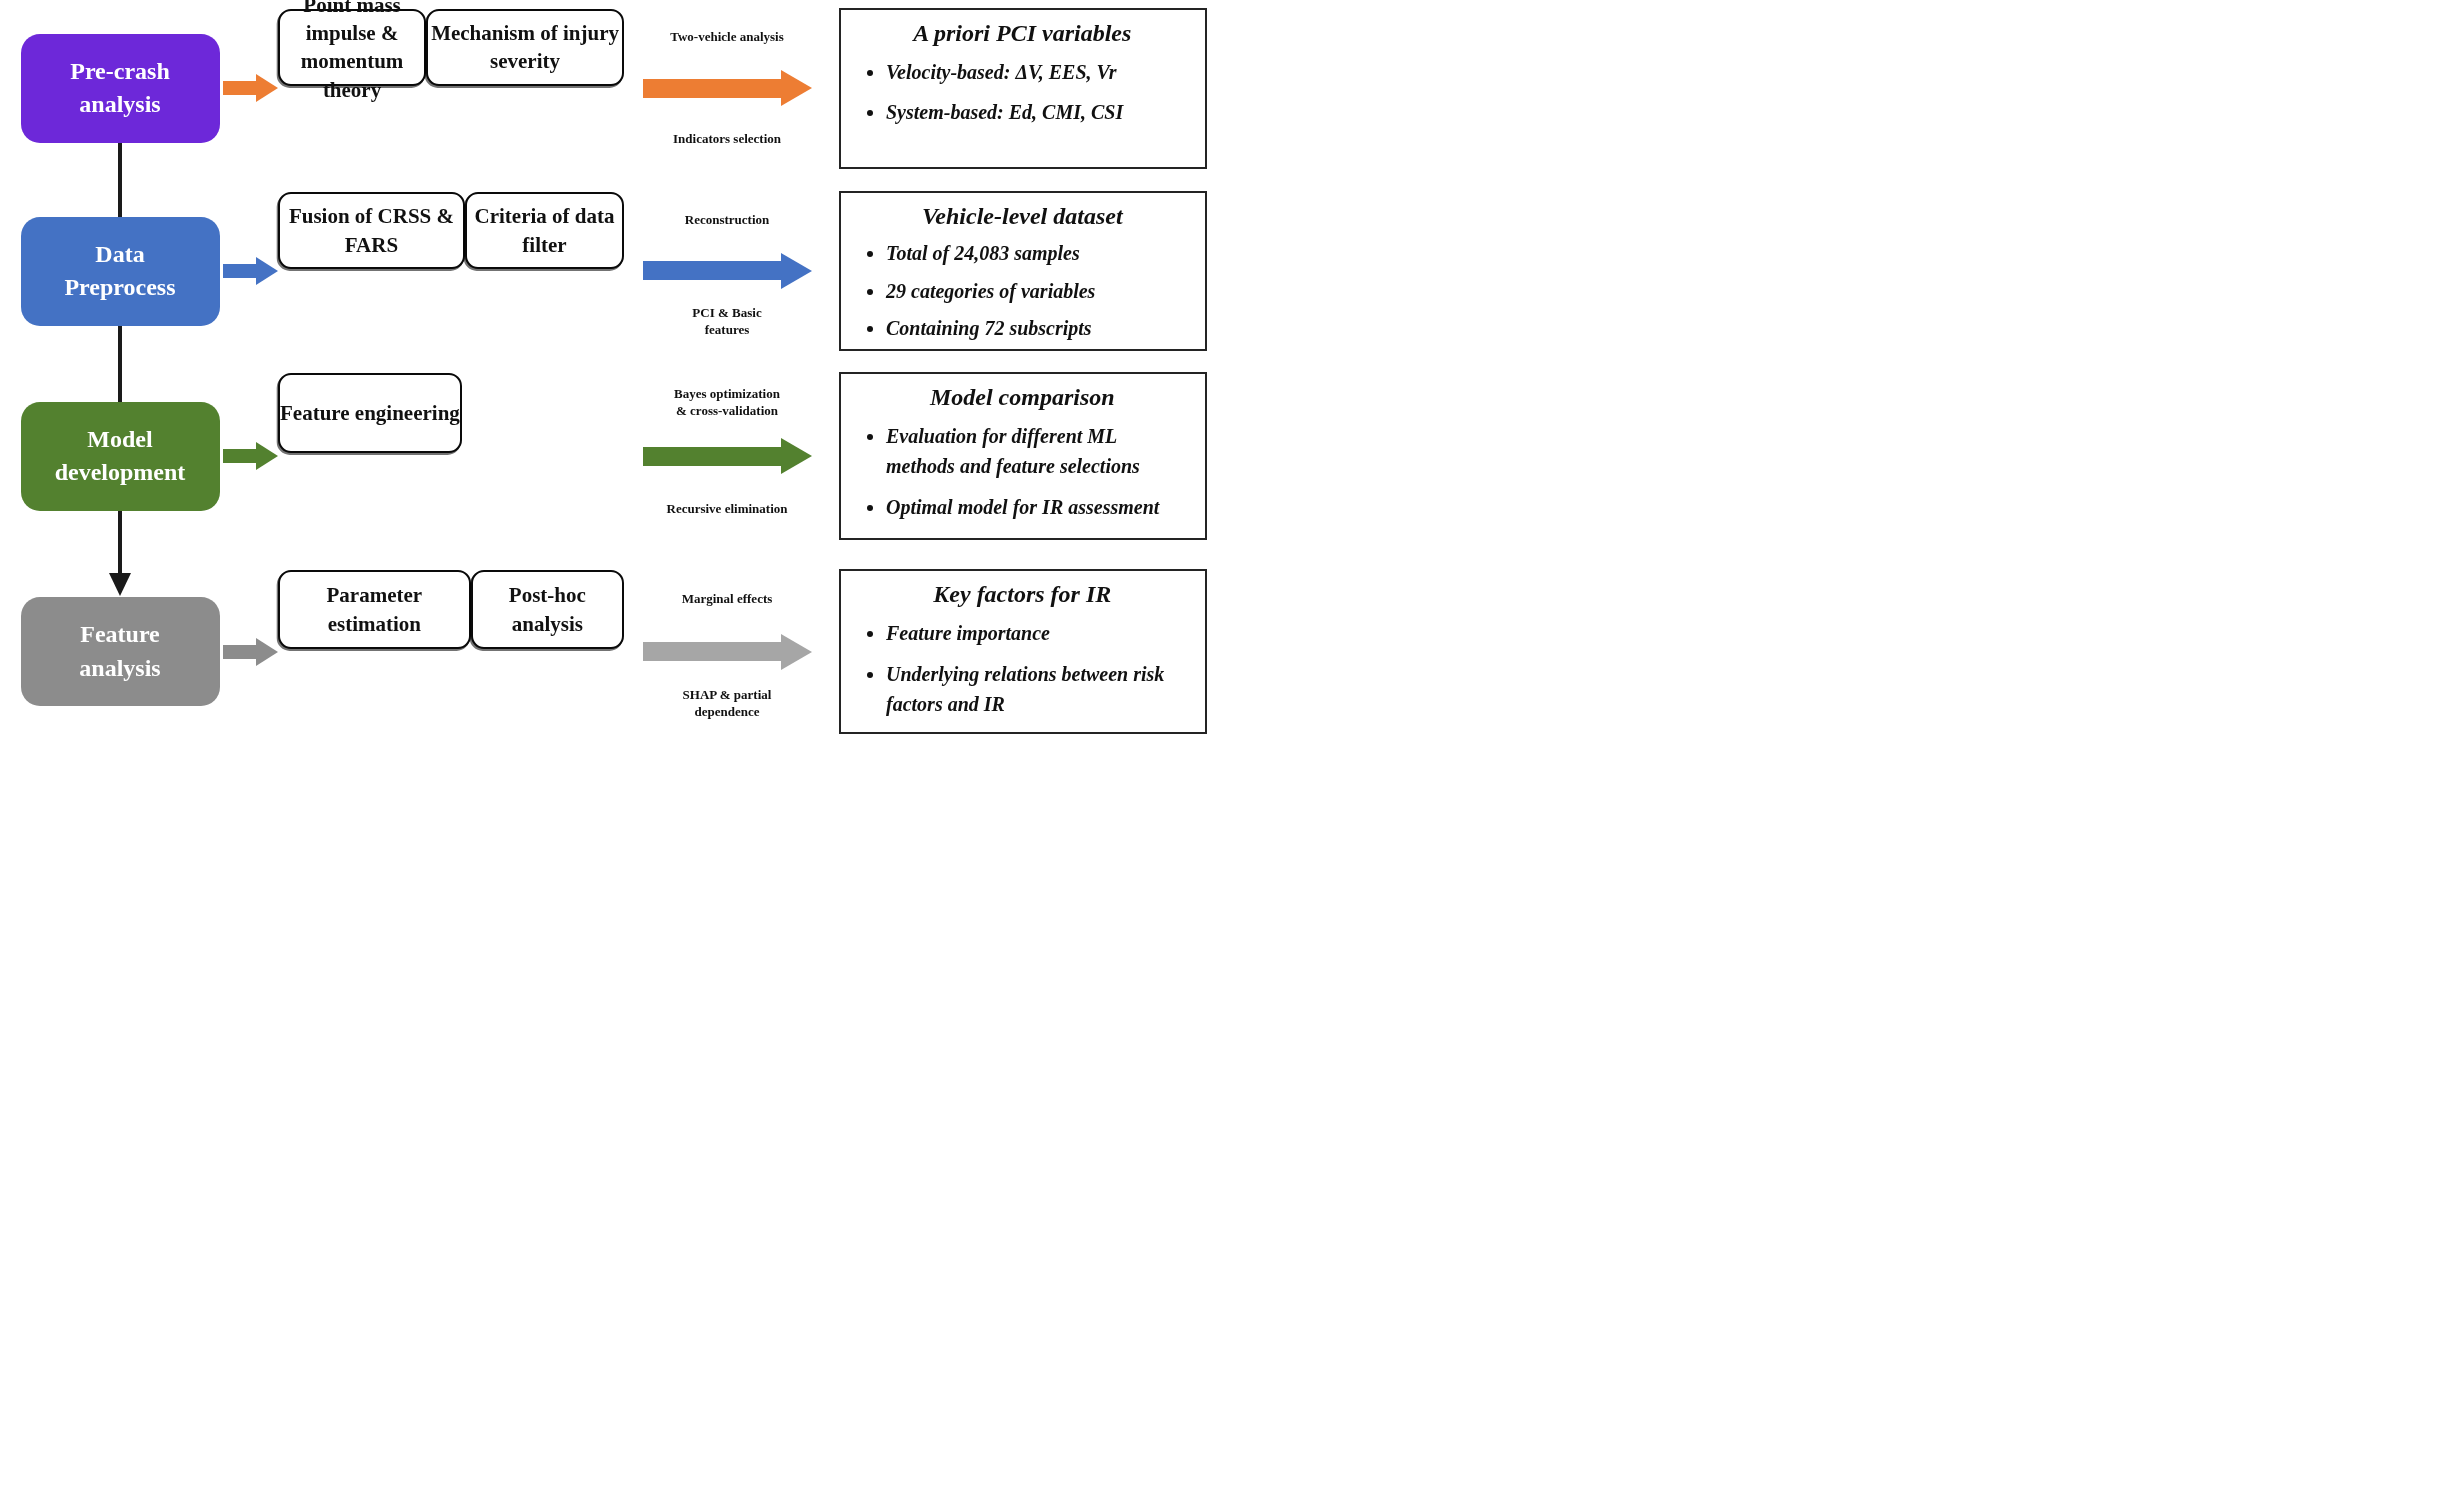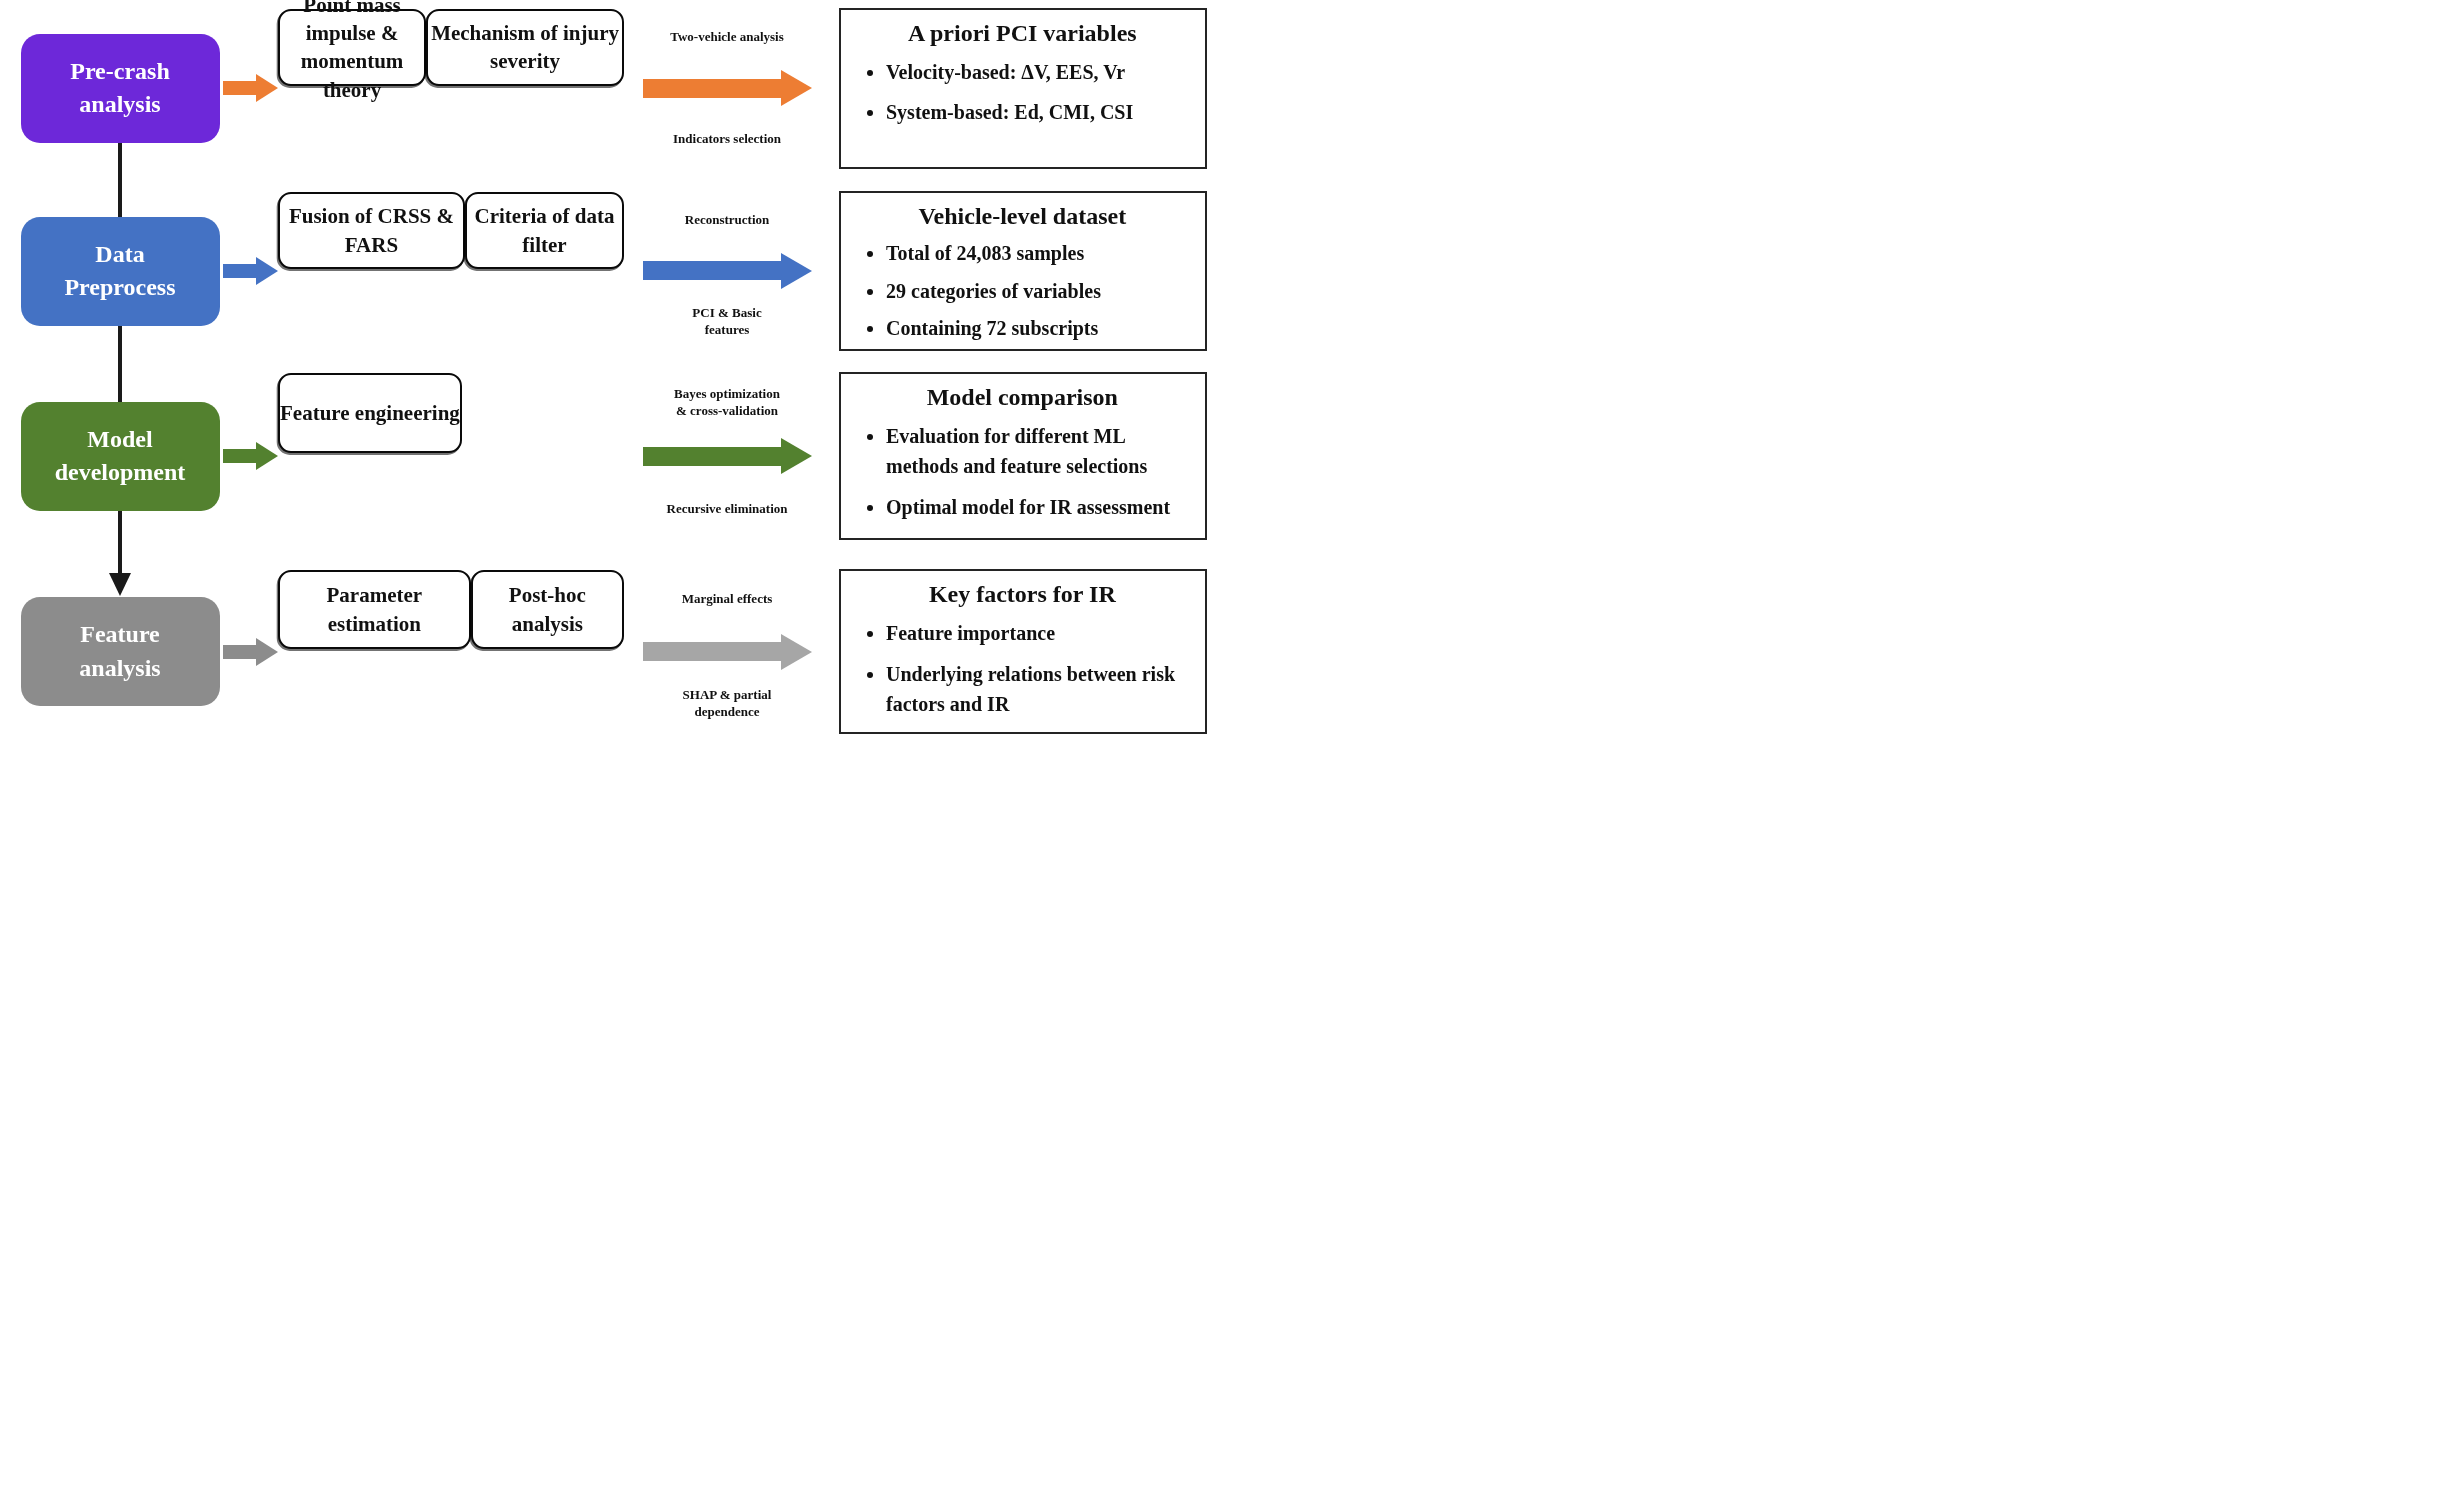--- a/index.html
+++ b/index.html
@@ -97,21 +97,21 @@
     width: 206px; height: 100%;
     display: flex; flex-direction: column;
     align-items: center;
     justify-content: space-between;
     padding: 3.8px 0;
     box-sizing: border-box;
   }
   .mid-zone { flex: 1; display: flex; flex-direction: column; align-items: center; justify-content: center; }
   .mid-label { font-size: 13px; line-height: 1.3; text-align: center; }
 
-  .result-col { flex: 1; height: 100%; margin-right: 24px; margin-left: 9px; }
+  .result-col { flex: 1; height: 100%; margin-right: 24px; margin-left: 9px; font-style: italic; }
   .result-box {
     height: 100%;
     box-sizing: border-box;
     border: 2.6px solid #242424;
     background: #ffffff;
     padding: 6.4px 15.4px 5.1px 14px;
   }
   .result-title { font-size: 24px; text-align: center; margin: 3.8px 0 1.3px 0; }
   .result-list { margin: 6.4px 0 0 0; padding-left: 31px; }
   .result-list li { font-size: 20px; line-height: 1.5; margin-top: 10.2px; }

